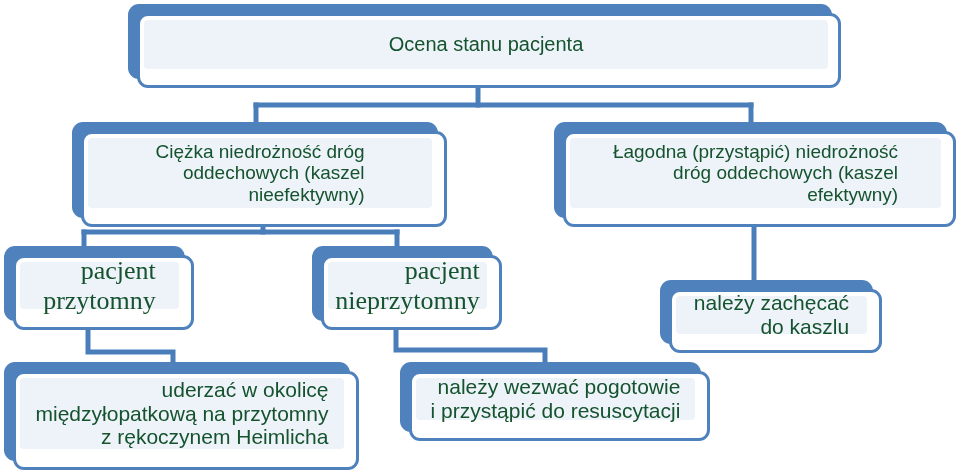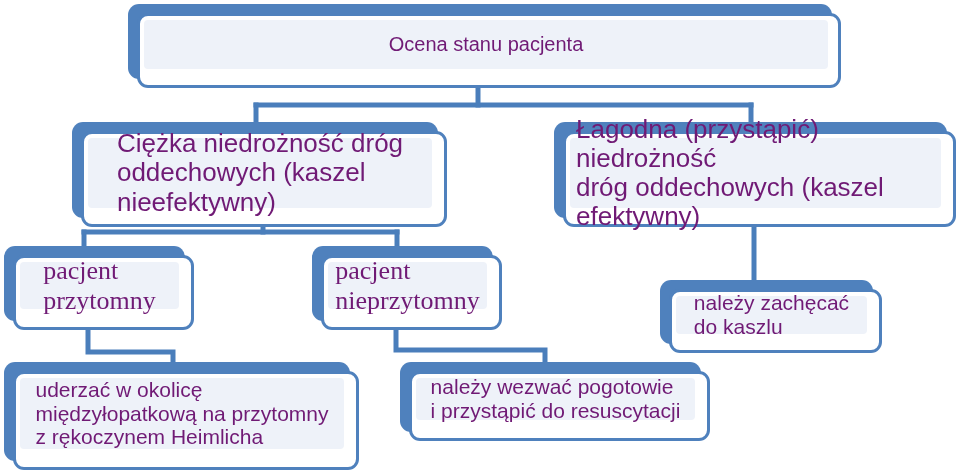--- a/index.html
+++ b/index.html
@@ -55,30 +55,30 @@
     right: 10px;
     bottom: 13px;
     background: #eef2f9;
     border-radius: 4px;
     display: flex;
     align-items: center;
     justify-content: center;
     box-sizing: border-box;
   }
   .node .label {
-    color: #701a75;
-    text-align: left;
+    color: #14532d;
+    text-align: right;
     line-height: 1.12;
     white-space: pre-line;
     padding: 0 6px;
   }
 
   
   .t-root   .label { font-size: 20px; }
-  .t-branch .label { font-size: 26px; }
+  .t-branch .label { font-size: 19px; }
   .t-leaf   .label { font-size: 26px; font-family: Liberation Serif, serif; }
   .t-action .label { font-size: 21px; }
 
   
   #node-root      { left: 128px; top: 4px;   width: 713px; height: 84px; }
   #node-severe    { left: 72px;  top: 122px; width: 375px; height: 105px; }
   #node-mild      { left: 554px; top: 122px; width: 402px; height: 105px; }
   #node-conscious { left: 4px;   top: 246px; width: 190px; height: 84px; }
   #node-unconsc   { left: 312px; top: 246px; width: 190px; height: 84px; }
   #node-cough     { left: 660px; top: 280px; width: 222px; height: 73px; }

